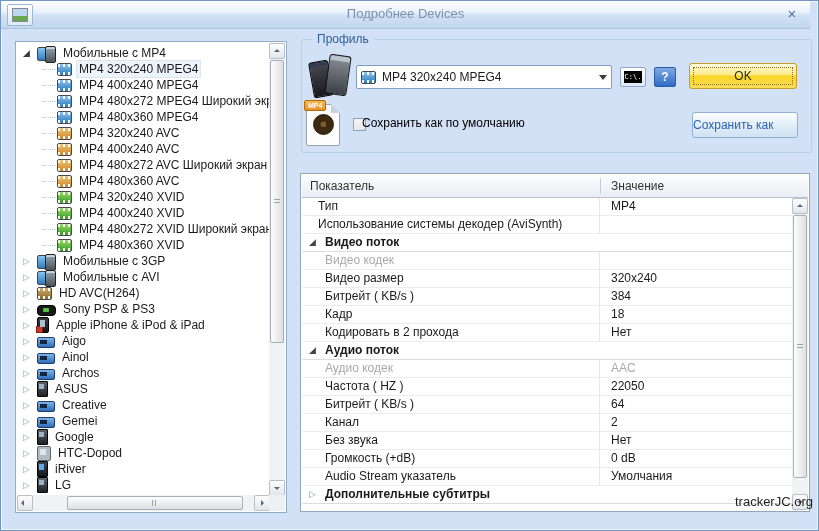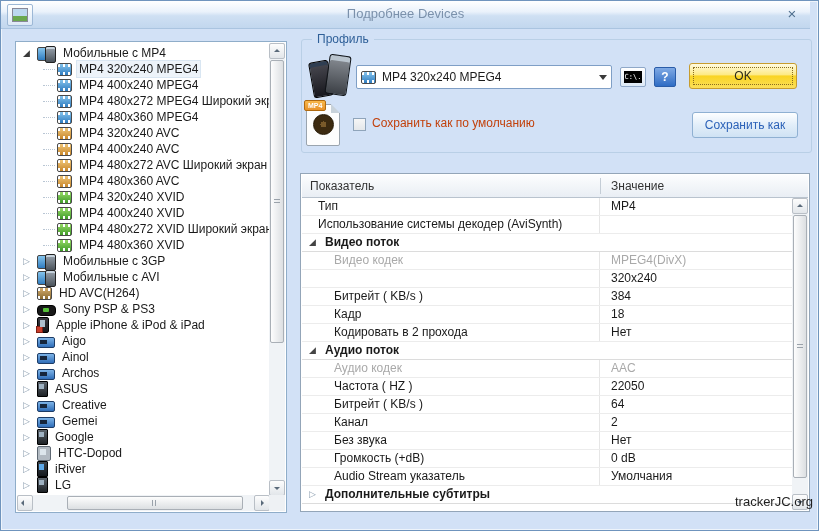--- a/index.html
+++ b/index.html
@@ -109,36 +109,36 @@
   .mp4-doc{position:absolute;left:2px;top:4px;width:32px;height:40px;background:#fdfdfd;border:1px solid #9aa4ae;
     border-radius:2px;}
   .mp4-doc::before{content:"";position:absolute;right:-1px;top:-1px;width:0;height:0;
     border-left:9px solid #c8d2da;border-top:9px solid #d2e1f6;}
   .mp4-reel{position:absolute;left:9px;top:14px;width:19px;height:19px;border-radius:50%;
     background:radial-gradient(circle at 50% 50%,#7a5a2a 0 3px,#3c2a10 3px 100%);border:1px solid #241804;}
   .mp4-badge{position:absolute;left:0;top:0;background:linear-gradient(#f8b84a,#e8922a);color:#fff;font-size:7px;
     font-weight:bold;padding:1px 3px;border:1px solid #b06a10;border-radius:2px;}
   .chk{position:absolute;left:352px;top:117px;width:13px;height:13px;background:linear-gradient(#f6f6f6,#e4e7ea);
     border:1px solid #8fa4ba;box-sizing:border-box;}
-  .chk-label{position:absolute;left:371px;top:115px;color:#c2410c;}
+  .chk-label{position:absolute;left:361px;top:115px;color:#000000;}
   .saveas-btn{position:absolute;left:691px;top:111px;width:106px;height:26px;border:1px solid #8fb0d2;border-radius:3px;
-    background:linear-gradient(#fdfeff,#e2eef9 50%,#cfe2f4);box-sizing:border-box;text-align:center;line-height:24px;
+    background:linear-gradient(#fdfeff,#e2eef9 50%,#cfe2f4);box-sizing:border-box;line-height:24px;
     color:#2c62b8;}
   
   .ptable{position:absolute;left:299px;top:172px;width:510px;height:339px;background:#fff;border:1px solid #93a5b8;
     box-sizing:border-box;}
   .phead{position:absolute;left:1px;right:1px;top:1px;height:22px;background:linear-gradient(#fcfdfe,#e9eef4);
     border-bottom:1px solid #b9c3ce;padding-left:23px;}
   .phead .h1{position:absolute;left:8px;top:0;line-height:22px;color:#333;}
   .phead .h2{position:absolute;left:309px;top:0;line-height:22px;color:#333;}
   .phead::after{content:"";position:absolute;left:298px;top:3px;bottom:3px;width:1px;background:#c4cdd6;}
   .pbody{position:absolute;left:1px;top:24px;right:17px;bottom:1px;overflow:hidden;}
   .t-row{position:relative;height:17px;line-height:17px;border-bottom:1px solid #ececec;white-space:nowrap;}
   .t-row .nm{position:absolute;left:0;top:0;bottom:0;width:297px;overflow:hidden;padding-left:16px;box-sizing:border-box;}
-  .t-row .nm.ind{padding-left:23px;margin-left:9px;}
+  .t-row .nm.ind{padding-left:23px;}
   .t-row .vl{position:absolute;left:309px;top:0;bottom:0;right:0;overflow:hidden;}
   .t-row .vsep{position:absolute;left:297px;top:0;bottom:0;width:1px;background:#e6e6e6;}
   .t-row.muted .nm,.t-row.muted .vl{color:#a9a9a9;}
   .t-row.group{font-weight:bold;border-bottom:1px solid #dcdcdc;}
   .t-row.group .ga{position:absolute;left:7px;font-size:9px;font-weight:normal;color:#444;}
   .t-row.group .ga.col{color:#8a9cae;}
   .t-row.group .gn{position:absolute;left:23px;}
   .pscroll{position:absolute;right:1px;top:24px;bottom:1px;width:16px;background:#f0f3f6;}
   
   .watermark{position:absolute;right:5px;bottom:21px;font-size:13px;color:#1f1f1f;}
@@ -359,23 +359,23 @@
           <span class="nm">Использование системы декодер (AviSynth)</span>
           <span class="vsep"></span>
         </div>
         <div class="t-row group">
           <span class="ga">◢</span>
           <span class="gn">Видео поток</span>
         </div>
         <div class="t-row item muted">
           <span class="nm ind">Видео кодек</span>
           <span class="vsep"></span>
-          <span class="vl">MPEG4(DivX)</span>
-        </div>
-        <div class="t-row item">
+        </div>
+        <div class="t-row item">
+          <span class="nm ind">Видео размер</span>
           <span class="vsep"></span>
           <span class="vl">320x240</span>
         </div>
         <div class="t-row item">
           <span class="nm ind">Битрейт ( KB/s )</span>
           <span class="vsep"></span>
           <span class="vl">384</span>
         </div>
         <div class="t-row item">
           <span class="nm ind">Кадр</span>

